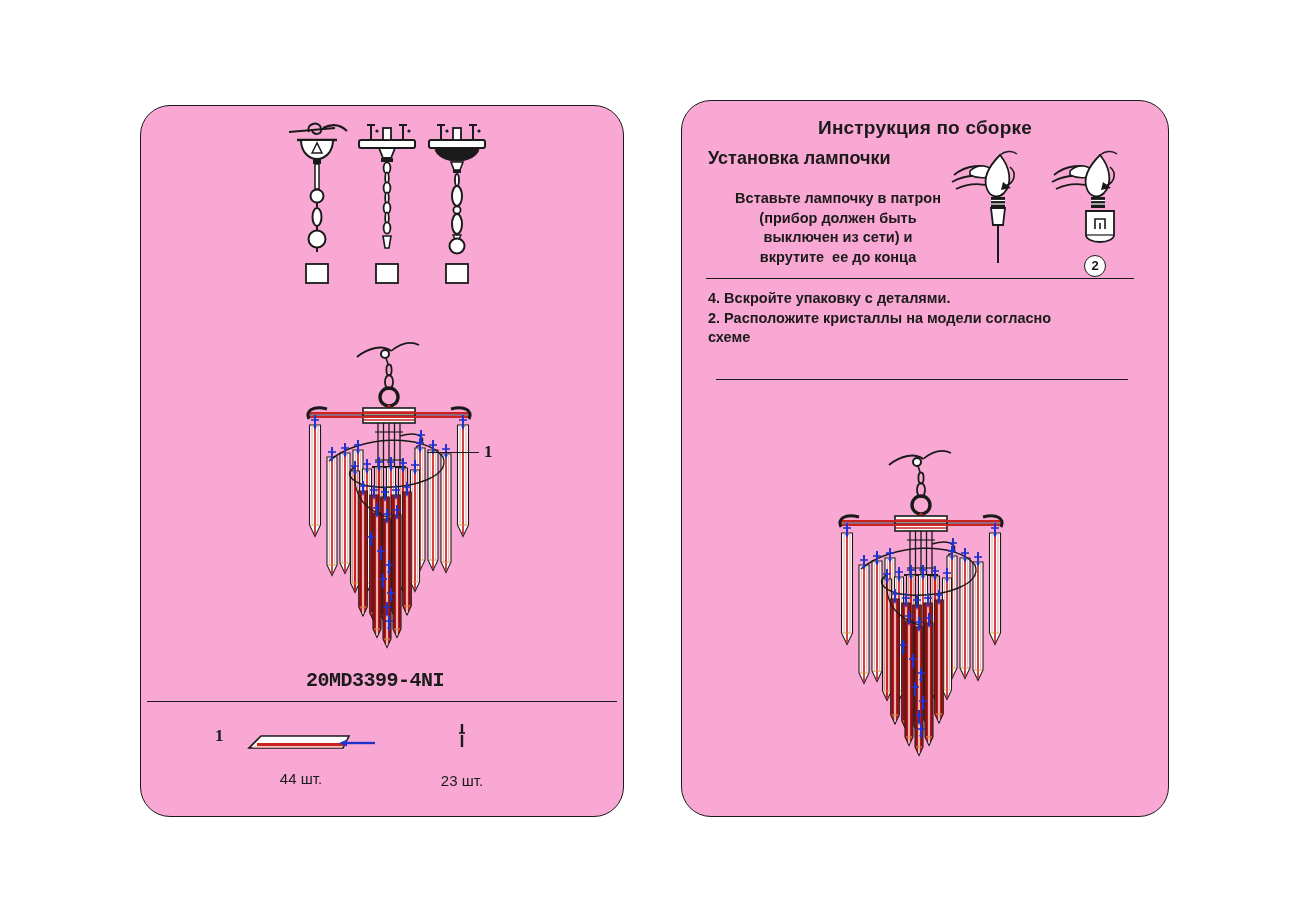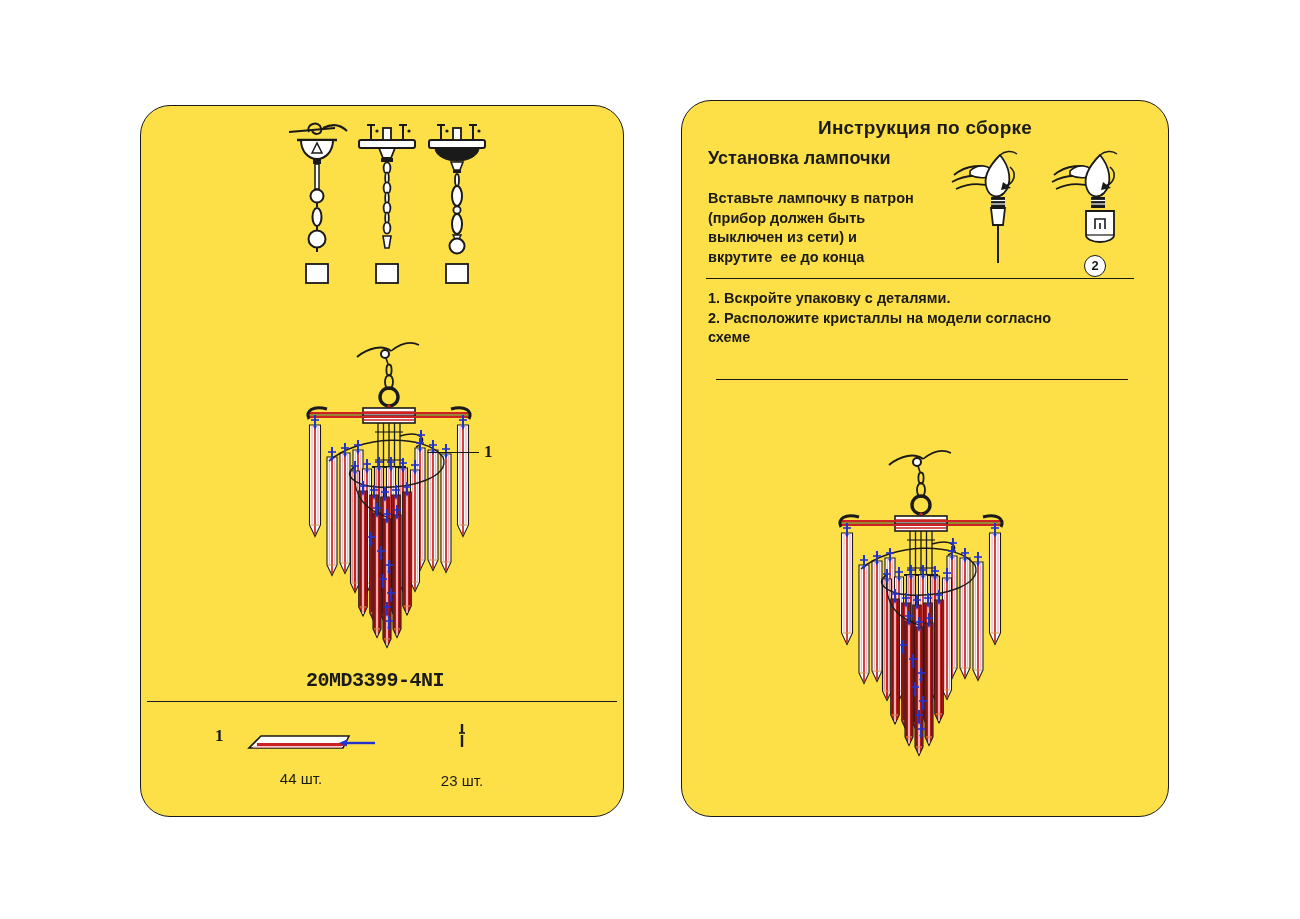--- a/index.html
+++ b/index.html
@@ -1,25 +1,25 @@
 <!DOCTYPE html>
 <html><head>
 <meta charset="utf-8">
 <style>
   html,body{margin:0;padding:0;background:#ffffff;}
   .stage{position:relative;width:1300px;height:919px;background:#ffffff;overflow:hidden;
          font-family:"Liberation Sans",sans-serif;color:#1a1a1a;}
-  .panel{position:absolute;border:1.6px solid #1a1a1a;border-radius:30px;background:#fde047;}
+  .panel{position:absolute;border:1.6px solid #1a1a1a;border-radius:30px;background:#f9a8d4;}
   .panel.left{left:140px;top:105px;width:482px;height:710px;}
   .panel.right{left:681px;top:100px;width:486px;height:715px;}
   .abs{position:absolute;}
   .rule{position:absolute;height:0;border-top:1.6px solid #1a1a1a;}
   .title{font-weight:bold;font-size:19px;text-align:center;letter-spacing:.2px;}
   .subtitle{font-weight:bold;font-size:18px;}
-  .bodytext{font-weight:bold;font-size:14.5px;line-height:19.5px;white-space:pre-wrap;}
+  .bodytext{font-weight:bold;font-size:14.5px;line-height:19.5px;white-space:pre-wrap;text-align:center;}
   .steps{font-weight:bold;font-size:14.5px;line-height:19.5px;white-space:pre-wrap;}
   .model{font-family:"Liberation Mono","DejaVu Sans Mono",monospace;font-weight:bold;
          font-size:20px;text-align:center;letter-spacing:-.5px;}
   .qty{font-weight:normal;font-size:15px;text-align:center;}
   .serifnum{font-family:"Liberation Serif",serif;font-weight:bold;font-size:17px;}
   .badge{width:20px;height:20px;border:1.7px solid #1a1a1a;border-radius:50%;
          font-weight:bold;font-size:13px;line-height:19px;text-align:center;background:#fff;}
   svg{display:block;}
 </style>
 </head>
@@ -383,21 +383,21 @@
         <path d="M146,62 L174,62 L174,86 A14,7 0 0 1 146,86 Z" fill="#fff" stroke="#1a1a1a" stroke-width="1.8"></path>
         <path d="M155,80 L155,70 L165,70 L165,80" fill="none" stroke="#1a1a1a" stroke-width="1.6"></path>
         <line x1="160" y1="74" x2="160" y2="80" stroke="#1a1a1a" stroke-width="1.6"></line>
         <line x1="146" y1="86" x2="174" y2="86" stroke="#1a1a1a" stroke-width="1.2"></line>
       </svg>
 
     <div class="abs badge" style="left:402px;top:154px;">2</div>
 
     <div class="rule" style="left:24px;right:34px;top:177px;"></div>
 
-    <div class="abs steps" style="left:26px;top:188px;width:440px;">1. Вскройте упаковку с деталями.
+    <div class="abs steps" style="left:26px;top:188px;width:440px;">4. Вскройте упаковку с деталями.
 2. Расположите кристаллы на модели согласно
 схеме</div>
 
     <div class="rule" style="left:34px;right:40px;top:278px;"></div>
 
     <svg class="abs" style="left:149px;top:348px;" width="180" height="312" viewBox="0 0 180 312">
         <path d="M58,16 C70,6 84,4 92,10" fill="none" stroke="#1a1a1a" stroke-width="2"></path>
         <path d="M92,10 C102,2 112,0 120,4" fill="none" stroke="#1a1a1a" stroke-width="1.6"></path>
         <circle cx="86" cy="13" r="4" fill="#fff" stroke="#1a1a1a" stroke-width="2"></circle>
         <path d="M87,17 L89,23" fill="none" stroke="#1a1a1a" stroke-width="1.6"></path>

